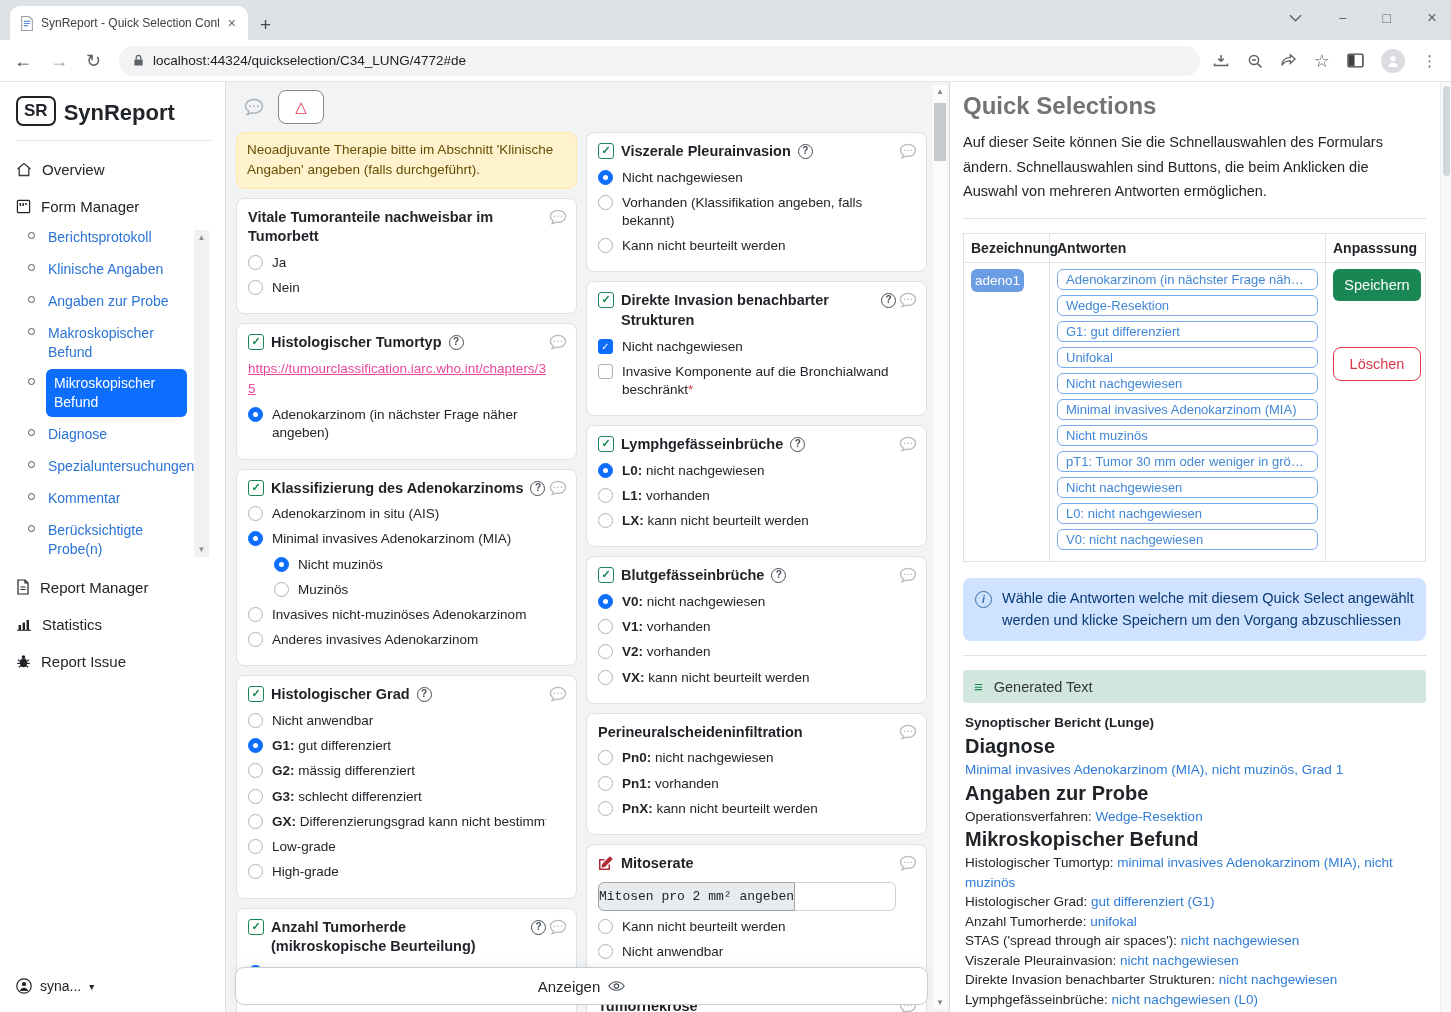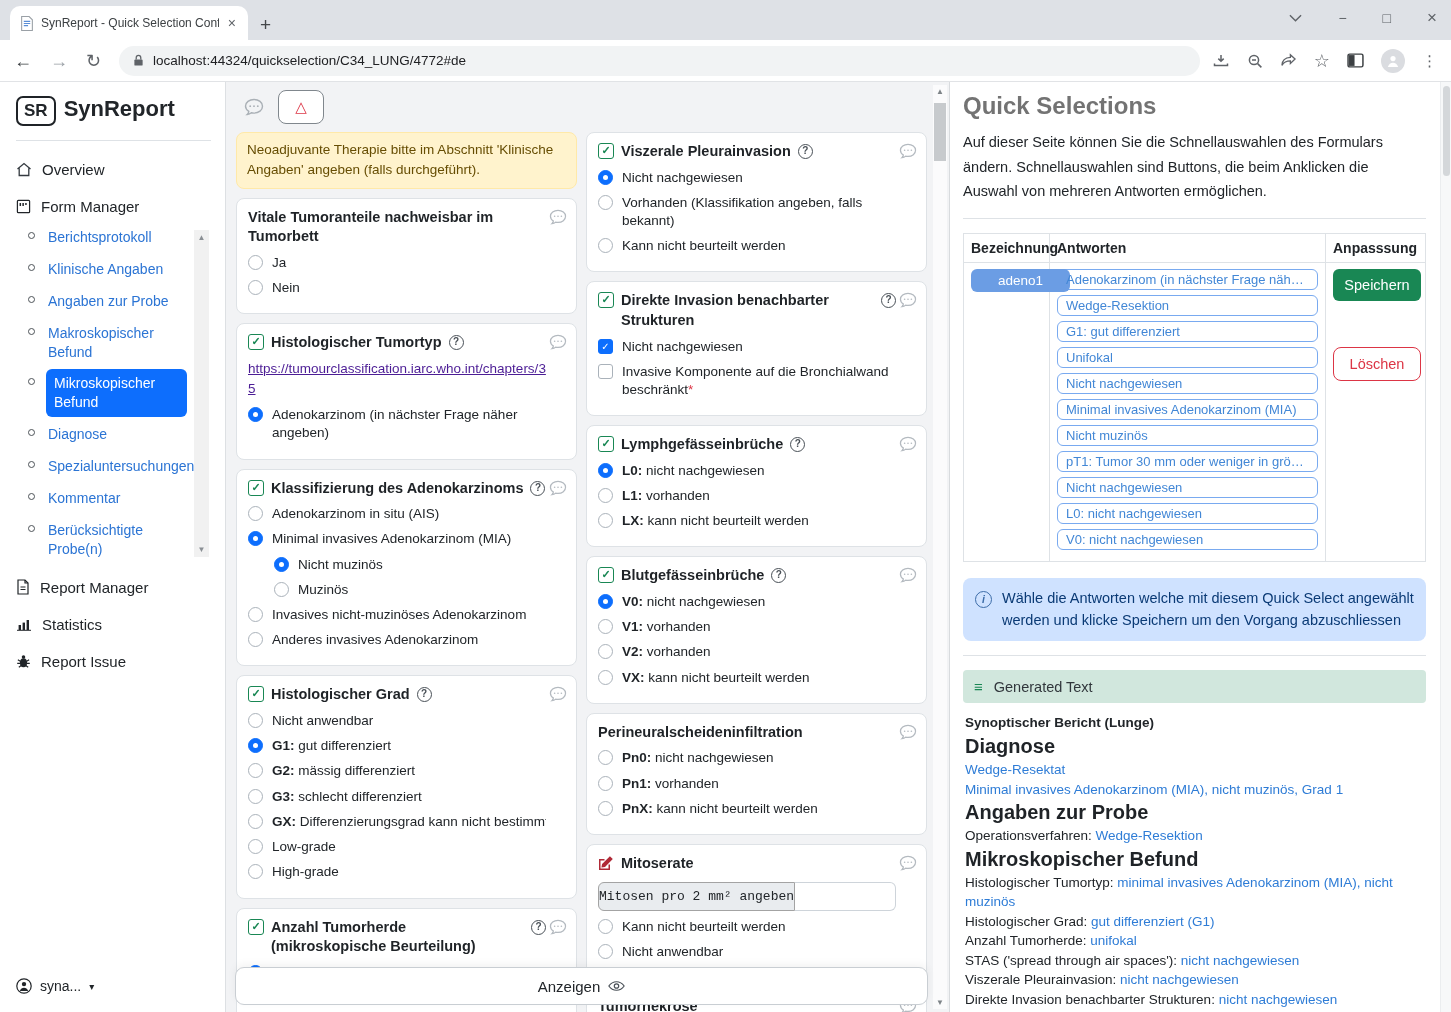--- a/index.html
+++ b/index.html
@@ -18,21 +18,21 @@
   .url { font-size:13.5px; color:#202124; }
   .abar-icons { display:flex; align-items:center; gap:17px; }
   .avatar { width:24px; height:24px; border-radius:50%; background:#dadce0; display:flex; align-items:center; justify-content:center; overflow:hidden; }
   .dots { font-size:15px; color:#5f6368; letter-spacing:0; }
 
   
   .app { display:flex; height:930px; }
 
   
   .sidebar { width:226px; background:#fff; border-right:1px solid #dde0e3; position:relative; padding:14px 14px 0 16px; flex:none; }
-  .brand { display:flex; align-items:flex-start; gap:8px; }
+  .brand { display:flex; align-items:flex-end; gap:8px; }
   .brand-badge { border:2px solid #1f2327; border-radius:7px; padding:3px 6px; font-weight:700; font-size:17px; }
   .brand-name { font-size:22px; font-weight:600; }
   .side-hr { border:none; border-top:1px solid #dee2e6; margin:14px 0 4px; }
   .nav-item { display:flex; align-items:center; gap:10px; font-size:15px; margin:20px 0; color:#212529; }
   .subnav { margin-left:12px; position:relative; padding-right:24px; }
   .sub-item { display:flex; gap:13px; margin:13px 0; font-size:14px; align-items:flex-start; }
   .bullet { width:7px; height:7px; border:1.6px solid #4d5358; border-radius:50%; flex:none; margin-top:4px; }
   .sub-label { color:#2b74d4; line-height:1.35; }
   .sub-label.active { background:#0d6efd; color:#fff; border-radius:6px; padding:5px 8px; margin:-5px 0 -5px -2px; display:inline-block; }
   .mini-scroll { position:absolute; right:2px; top:2px; bottom:2px; width:15px; background:#f1f1f1; display:flex; flex-direction:column; justify-content:space-between; align-items:center; padding:3px 0; }
@@ -59,38 +59,38 @@
   .opt.indent { margin-left:26px; }
   .radio { width:15px; height:15px; border-radius:50%; border:1px solid #aab2ba; background:#fff; flex:none; margin-top:1px; position:relative; }
   .radio.checked { background:#0d6efd; border-color:#0d6efd; }
   .radio.checked::after { content:""; position:absolute; inset:4px; border-radius:50%; background:#fff; }
   .cbox { width:15px; height:15px; border-radius:3px; border:1px solid #aab2ba; background:#fff; flex:none; margin-top:1px; font-size:10px; line-height:13px; text-align:center; color:#fff; }
   .cbox.checked { background:#0d6efd; border-color:#0d6efd; }
   .olabel { min-width:0; }
   .olabel.clip { white-space:nowrap; overflow:hidden; }
   .olabel b { color:#1f2327; }
   .suf.red { color:#dc3545; }
-  .qlink { color:#4c1d95; text-decoration:underline; font-size:13.5px; word-break:break-all; display:block; margin:2px 0 6px; line-height:1.5; }
+  .qlink { color:#ec4899; text-decoration:underline; font-size:13.5px; word-break:break-all; display:block; margin:2px 0 6px; line-height:1.5; }
   .igroup { display:flex; margin:8px 0 4px; }
   .ig-label { background:#e9ecef; border:1px solid #a3a3a3; border-radius:6px 0 0 6px; padding:6px 0; font-size:13px; white-space:nowrap; display:flex; gap:6px; align-items:center;font-family:Liberation Mono, monospace; }
   .ig-input { flex:1; min-width:30px; border:1px solid #ced4da; border-left:none; border-radius:0 6px 6px 0; background:#fff; }
   .vscroll { position:absolute; top:3px; right:2px; bottom:3px; width:14px; background:#fbfbfc; display:flex; flex-direction:column; align-items:center; justify-content:space-between; padding:2px 0; }
   .vscroll i { font-style:normal; font-size:8px; color:#7e8488; }
   .vthumb { position:absolute; top:18px; left:1px; width:12px; height:58px; background:#c7cacd; }
   .anzeigen { position:absolute; left:9px; right:21px; bottom:7px; height:38px; background:#fff; border:1px solid #c9ced3; border-radius:9px; display:flex; align-items:center; justify-content:center; gap:8px; font-size:15px; color:#212529; box-shadow:0 -3px 8px rgba(0,0,0,.05); }
 
   
   .right-panel { width:490px; flex:none; background:#fff; padding:8px 14px 0 13px; }
   .qs-title { font-size:24px; font-weight:600; margin:2px 0 10px; color:#737373; }
   .qs-desc { font-size:14.5px; line-height:1.7; }
   .panel-hr { border:none; border-top:1px solid #dee2e6; margin:14px 0; }
   table.qs { width:100%; border-collapse:collapse; table-layout:fixed; }
   table.qs th, table.qs td { border:1px solid #dee2e6; padding:6px 7px; font-size:14px; vertical-align:top; text-align:left; }
   th.c1, td.c1 { width:86px; } th.c3, td.c3 { width:100px; }
-  .namechip { display:inline-block; background:#6b9de4; color:#fff; border-radius:6px; padding:4px 27px; font-size:13.5px; }
+  .namechip { display:inline-block; background:#6b9de4; color:#fff; border-radius:6px; padding:4px 4px; font-size:13.5px; }
   .chip { border:1px solid #79aaf0; color:#4287d6; background:#fff; border-radius:6px; padding:2px 8px; font-size:13px; margin-bottom:5px; white-space:nowrap; overflow:hidden; text-overflow:ellipsis; }
   .btn-save { display:block; width:88px; background:#198754; color:#fff; border:none; border-radius:6px; padding:8px 0; font-size:14.5px; text-align:center; margin-bottom:46px; }
   .btn-del { display:block; width:88px; background:#fff; color:#dc3545; border:1px solid #dc3545; border-radius:8px; padding:8px 0; font-size:14.5px; text-align:center; }
   .alert-info { display:flex; gap:10px; background:#cfe2ff; border-radius:8px; padding:10px 12px; margin:16px 0 14px; font-size:14.5px; line-height:1.5; color:#0a3a75; align-items:flex-start; }
   .iicon { width:17px; height:17px; border:1.5px solid #3c6ca8; border-radius:50%; color:#3c6ca8; font-size:10.5px; font-weight:700; font-style:italic; line-height:14px; text-align:center; flex:none; margin-top:3px; }
   .gen-header { background:#d1e7dd; border-radius:4px; padding:8px 11px; display:flex; gap:11px; align-items:center; font-size:14.5px; color:#31373c; }
   .ghamb { color:#198754; font-weight:700; font-size:15px; }
   .gen-body { padding:10px 2px 0; }
   .gline { font-size:13.5px; line-height:1.45; color:#212529; }
   .gline.gb { font-weight:700; }
@@ -689,21 +689,20 @@
       <span>Wähle die Antworten welche mit diesem Quick Select angewählt werden und klicke Speichern um den Vorgang abzuschliessen</span>
     </div>
     <hr class="panel-hr">
     <div class="gen-header">
       <span class="ghamb">≡</span>
       <span>Generated Text</span>
     </div>
     <div class="gen-body" id="gen-body">
         <div class="gline gb">Synoptischer Bericht (Lunge)</div>
         <div class="gh">Diagnose</div>
-        <div class="gline"><span class="glink">Wedge-Resektat</span></div>
         <div class="gline"><span class="glink">Minimal invasives Adenokarzinom (MIA), nicht muzinös, Grad 1</span></div>
         <div class="gh">Angaben zur Probe</div>
         <div class="gline"><span class="gkey">Operationsverfahren: </span><span class="glink">Wedge-Resektion</span></div>
         <div class="gh">Mikroskopischer Befund</div>
         <div class="gline"><span class="gkey">Histologischer Tumortyp: </span><span class="glink">minimal invasives Adenokarzinom (MIA), nicht muzinös</span></div>
         <div class="gline"><span class="gkey">Histologischer Grad: </span><span class="glink">gut differenziert (G1)</span></div>
         <div class="gline"><span class="gkey">Anzahl Tumorherde: </span><span class="glink">unifokal</span></div>
         <div class="gline"><span class="gkey">STAS ('spread through air spaces'): </span><span class="glink">nicht nachgewiesen</span></div>
         <div class="gline"><span class="gkey">Viszerale Pleurainvasion: </span><span class="glink">nicht nachgewiesen</span></div>
         <div class="gline"><span class="gkey">Direkte Invasion benachbarter Strukturen: </span><span class="glink">nicht nachgewiesen</span></div>

